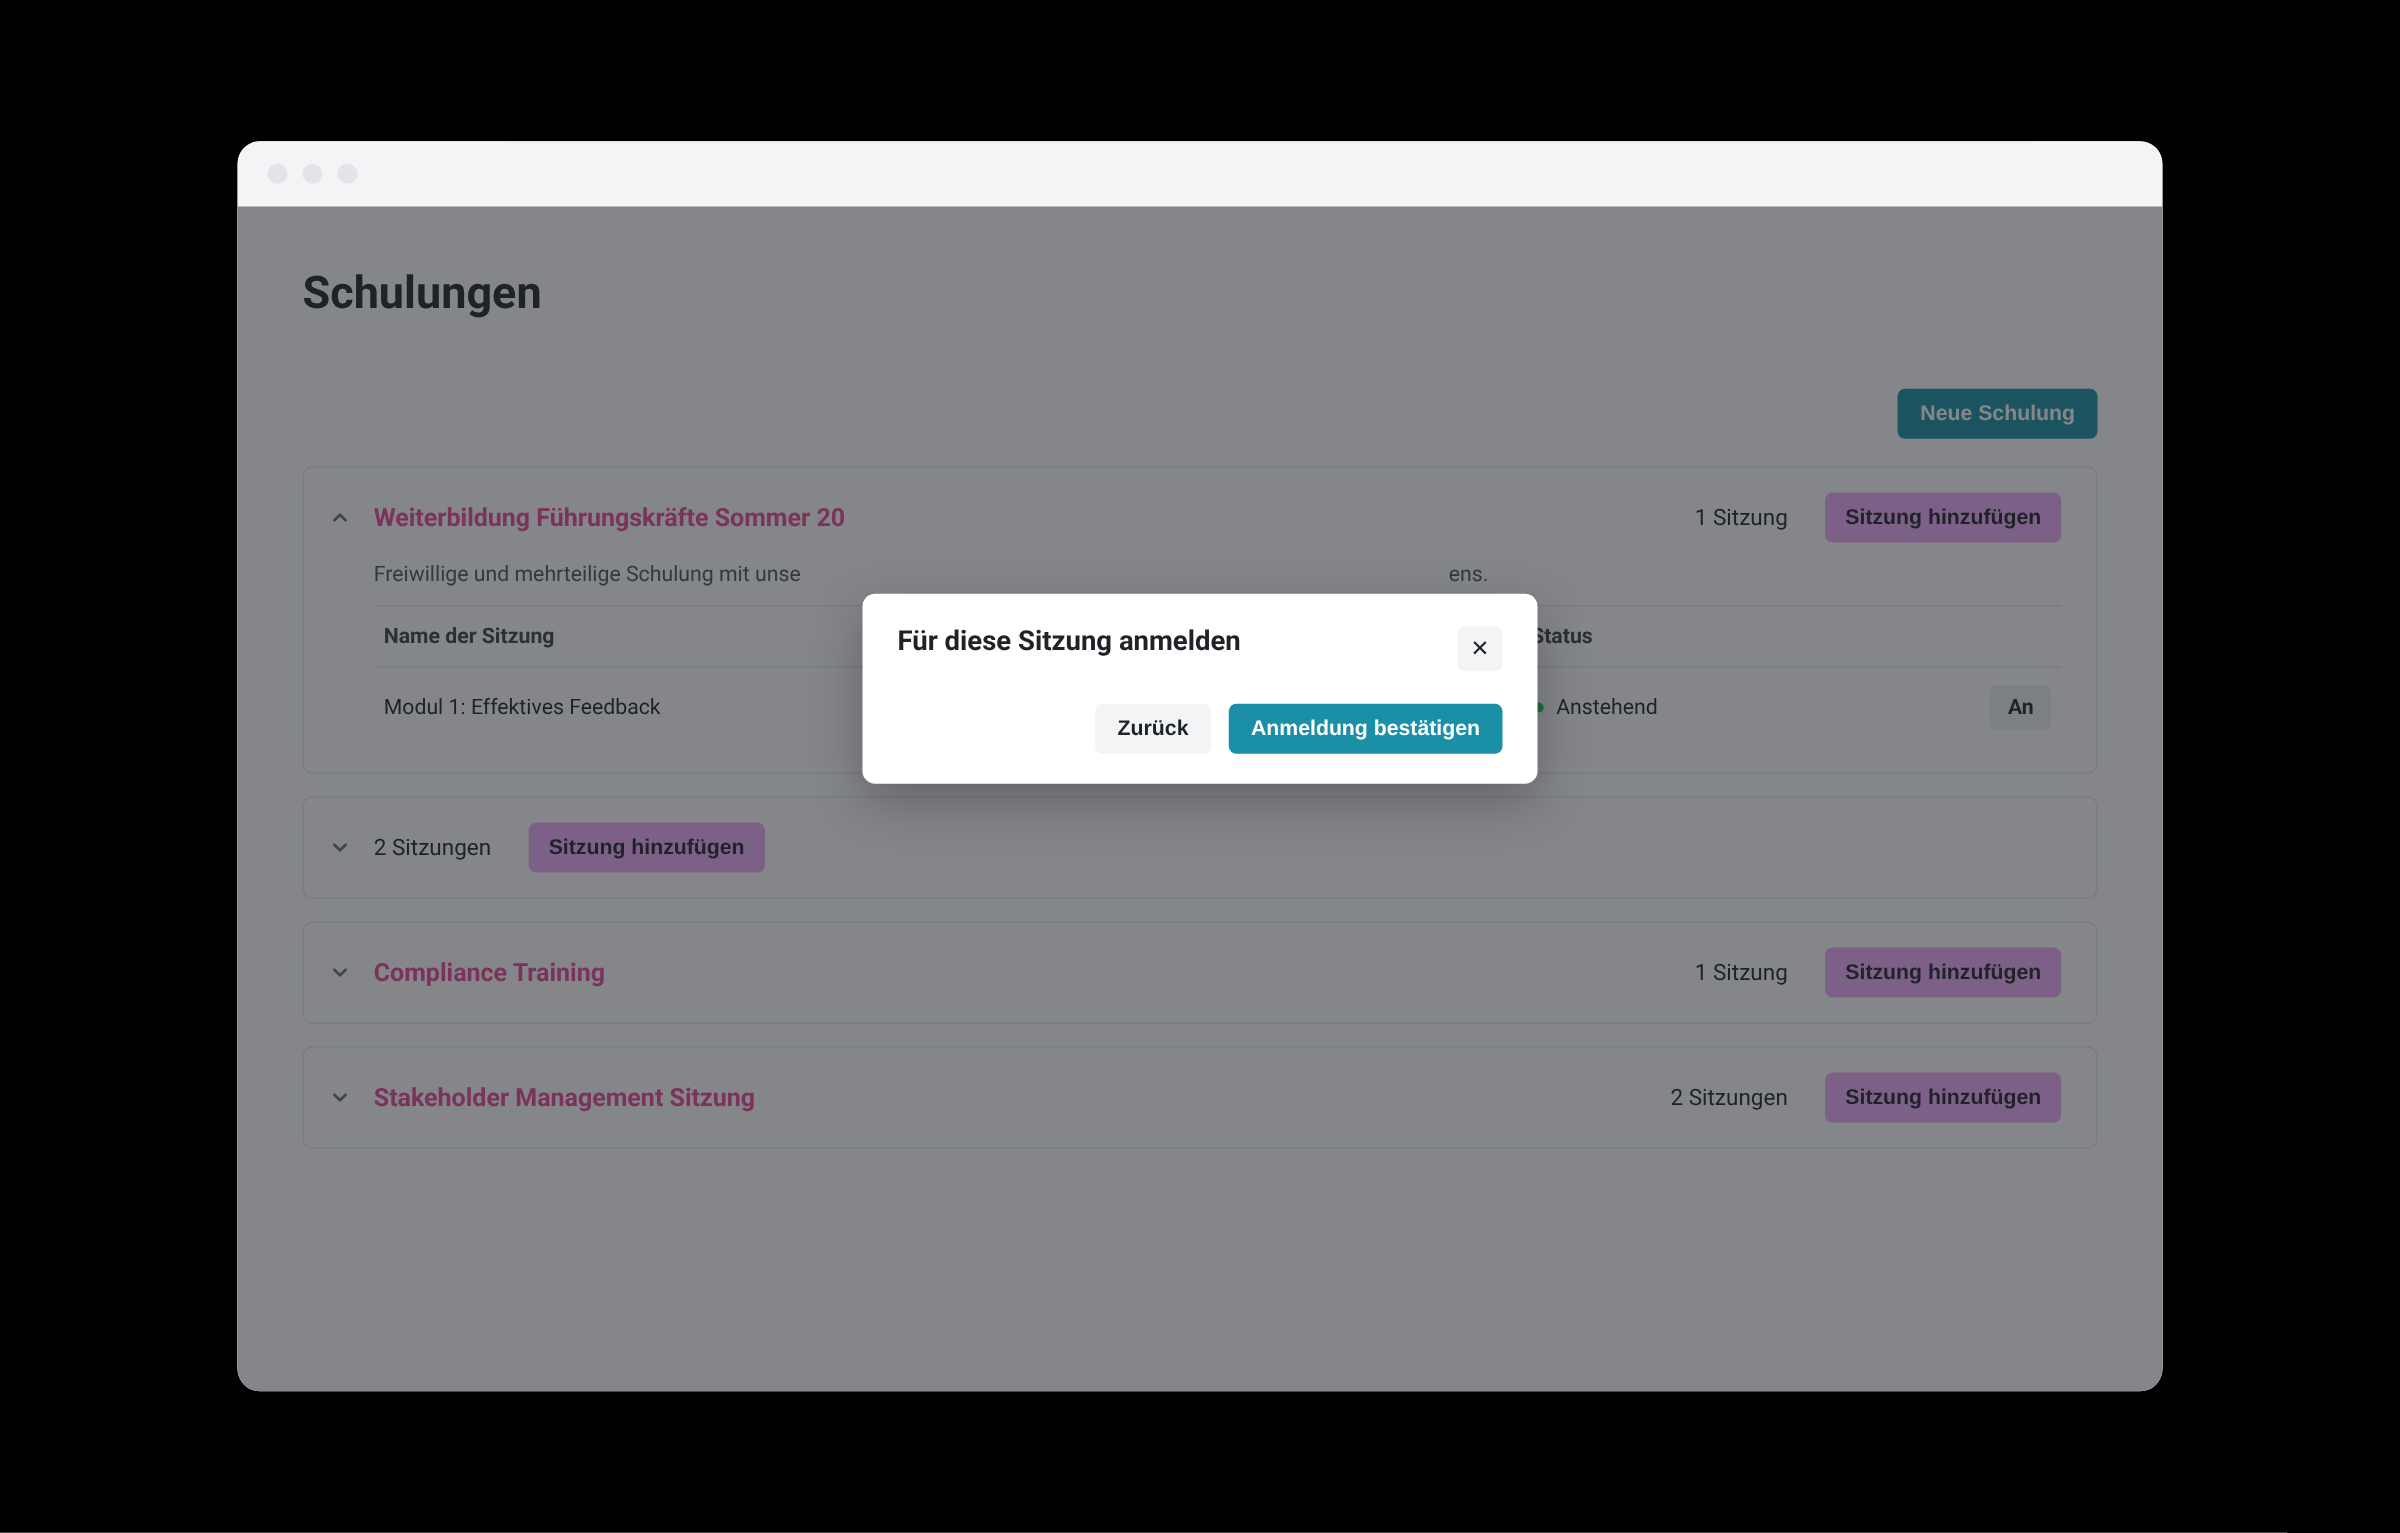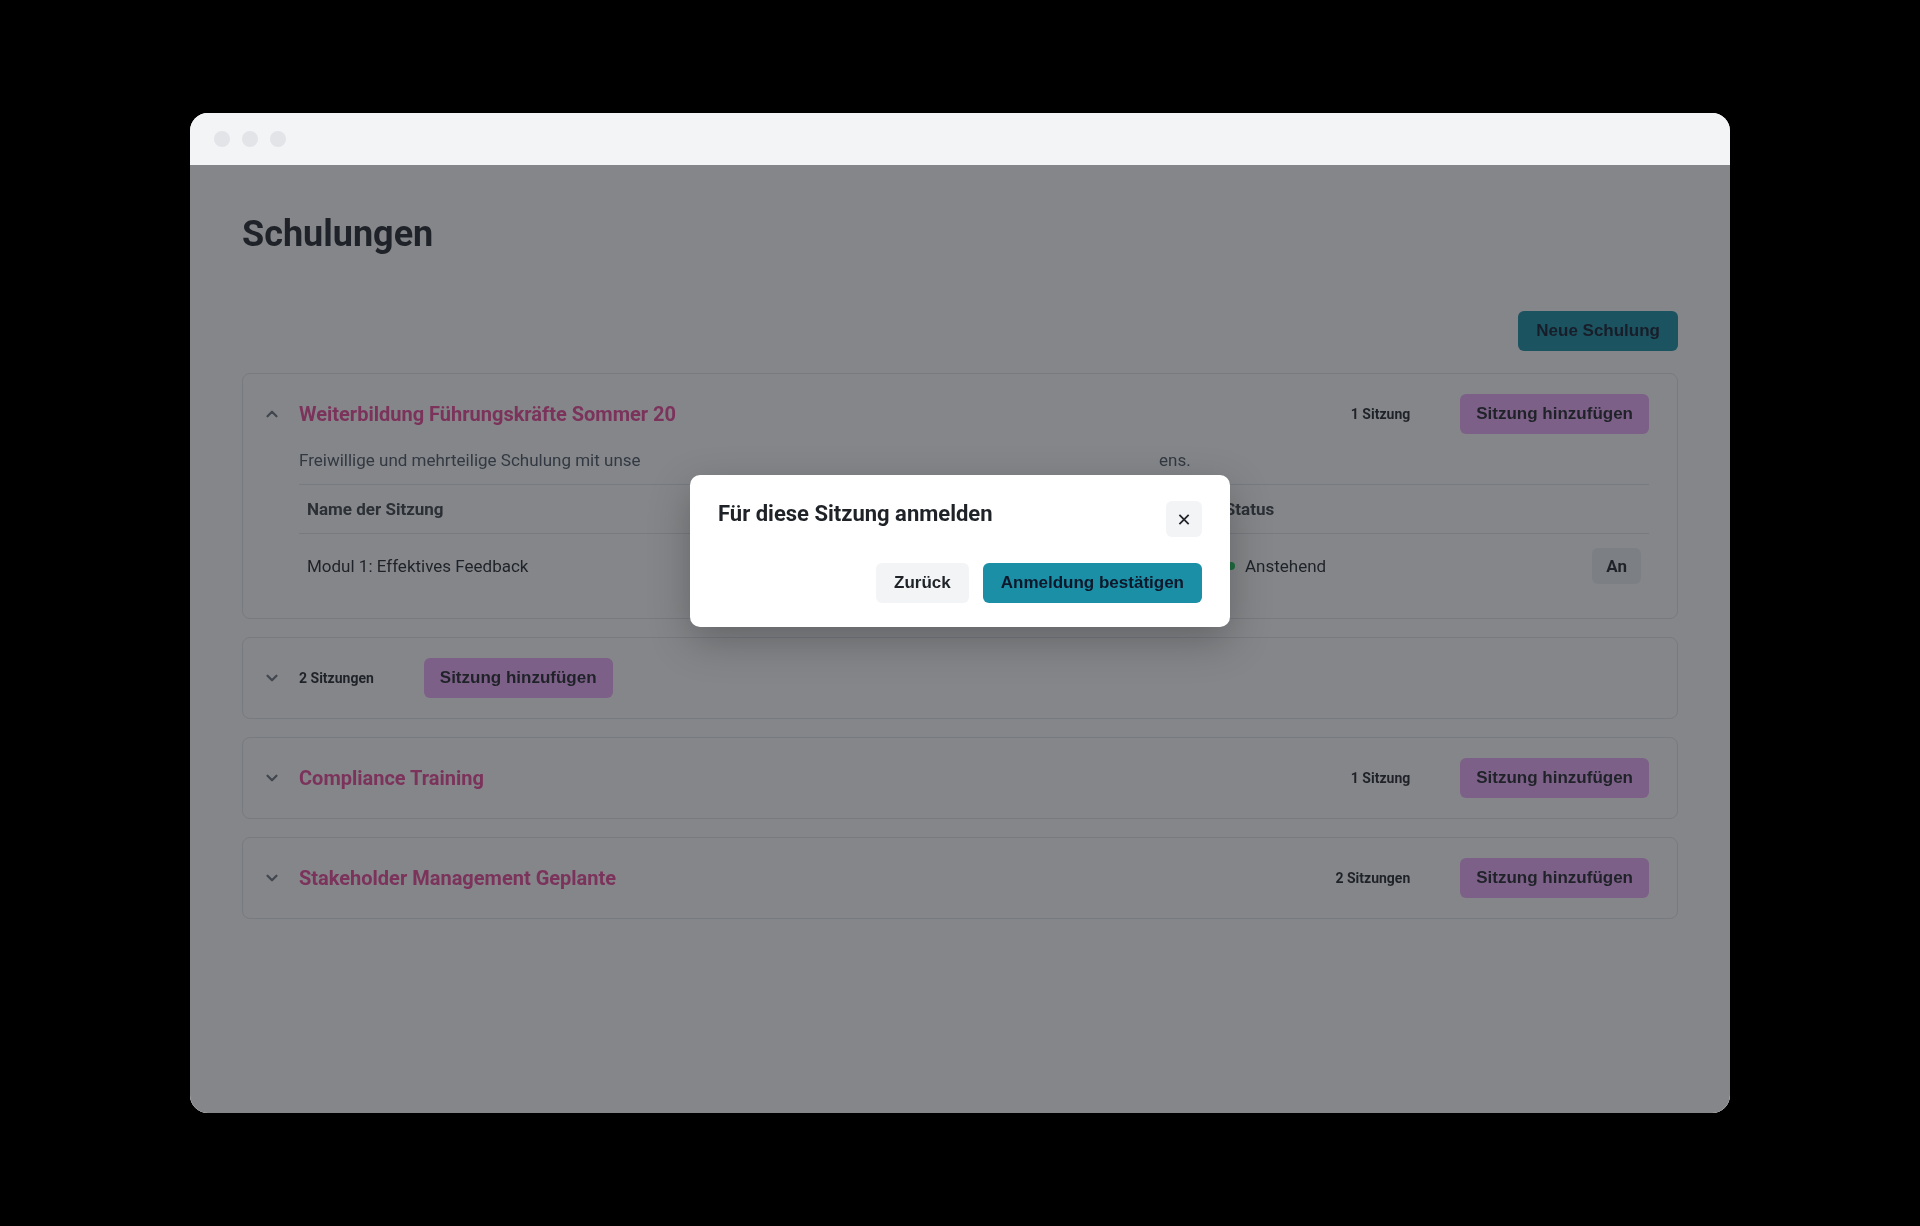--- a/index.html
+++ b/index.html
@@ -85,21 +85,21 @@
       justify-content: center;
       font-size: 17px;
       font-weight: 600;
       border-radius: 6px;
       padding: 10px 18px;
       border: none;
       cursor: pointer;
     }
     .btn-primary {
       background: #1a8fa6;
-      color: #0f172a;
+      color: #ffffff;
       text-align: right;
     }
     .btn-secondary {
       background: #f3f4f6;
       color: #1f2328;
     }
     .course-list {
       display: flex;
       flex-direction: column;
       gap: 18px;
@@ -121,24 +121,24 @@
       color: #6b7280;
       flex-shrink: 0;
     }
     .course-title {
       font-size: 20px;
       font-weight: 700;
       color: #ec4899;
       flex: 1;
     }
     .session-count {
-      font-size: 14px;
-      font-weight: 700;
-      color: #1f2328;
-      margin-right: 32px;
+      font-size: 18px;
+      font-weight: 400;
+      color: #1f2328;
+      margin-right: 12px;
       white-space: nowrap;
     }
     .add-session {
       background: #f0abfc;
       color: #1f2328;
       font-weight: 700;
       padding: 10px 16px;
       border-radius: 6px;
       white-space: nowrap;
     }
@@ -324,21 +324,21 @@
           </div>
         </div>
 
         <div class="course-card">
           <div class="course-header">
             <span class="chevron">
               <svg viewBox="0 0 24 24" width="18" height="18" fill="none" stroke="currentColor" stroke-width="3" stroke-linecap="round" stroke-linejoin="round">
                   <polyline points="6 9 12 15 18 9"></polyline>
                 </svg>
             </span>
-            <div class="course-title">Stakeholder Management Geplante</div>
+            <div class="course-title">Stakeholder Management Sitzung</div>
             <div class="session-count">2 Sitzungen</div>
             <button class="btn add-session">Sitzung hinzufügen</button>
           </div>
         </div>
 
       </div>
     </div>
 
     <div class="overlay"></div>
 

